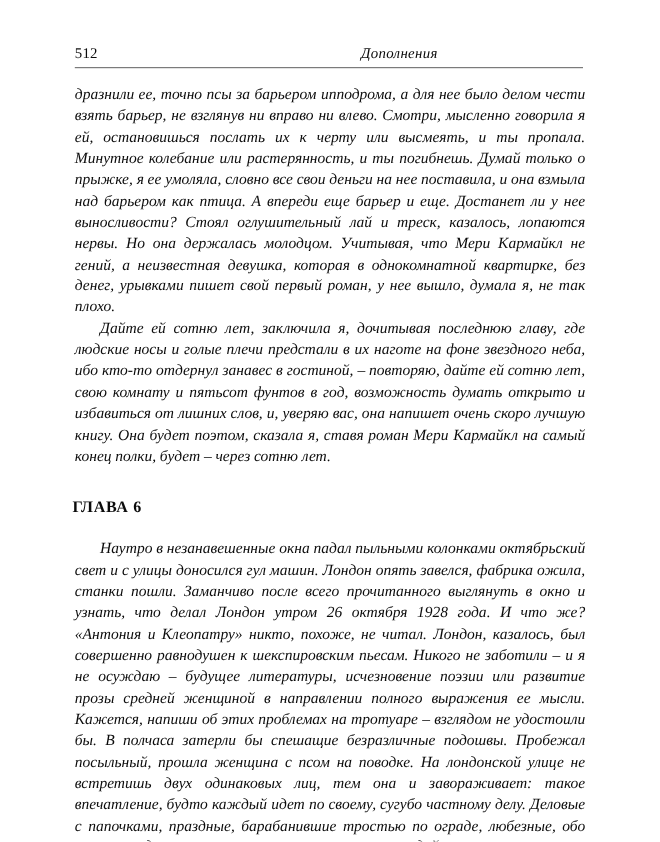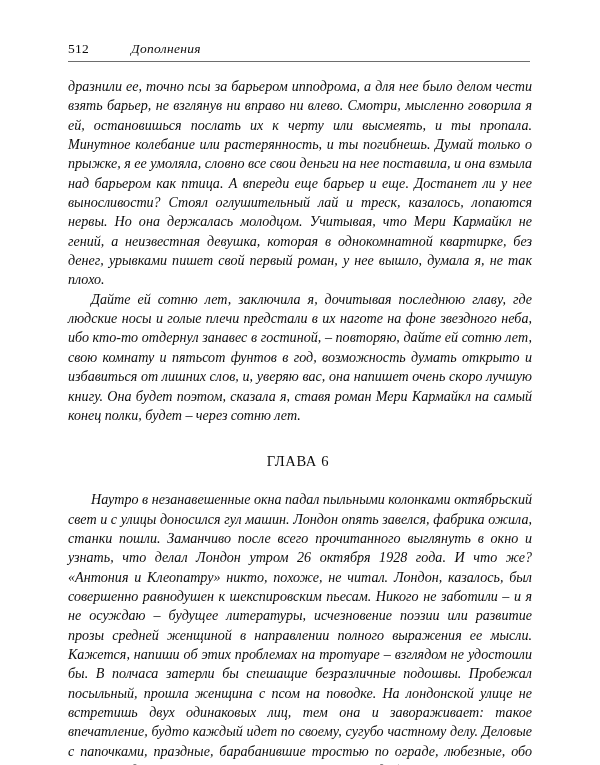--- a/index.html
+++ b/index.html
@@ -39,21 +39,21 @@
     top: 0;
     font-size: 13.5px;
     line-height: 18px;
     letter-spacing: 0.2px;
   }
   .head-title {
     position: absolute;
     left: 0;
     right: 0;
     top: 0;
-    text-align: left;
+    text-align: center;
     font-style: italic;
     font-size: 13.5px;
     line-height: 18px;
     letter-spacing: 0.3px;
     transform: translateX(63px);
   }
   .head-rule {
     position: absolute;
     left: 0;
     top: 21px;
@@ -76,22 +76,21 @@
     word-spacing: -0.1px;
     font-style: italic;
   }
   p.para.no-indent {
     text-indent: 0;
   }
   h2.chapter-title {
     margin: 0;
     font-size: 14.6px;
     line-height: 19px;
-    font-weight: normal;
-    text-align: center;
+    font-weight: bold;
     letter-spacing: 0.6px;
     padding-top: 27px;
     padding-bottom: 19px;
     transform: translateX(-2px);
   }
 </style>
 </head>
 <body>
 
 <div class="page">

